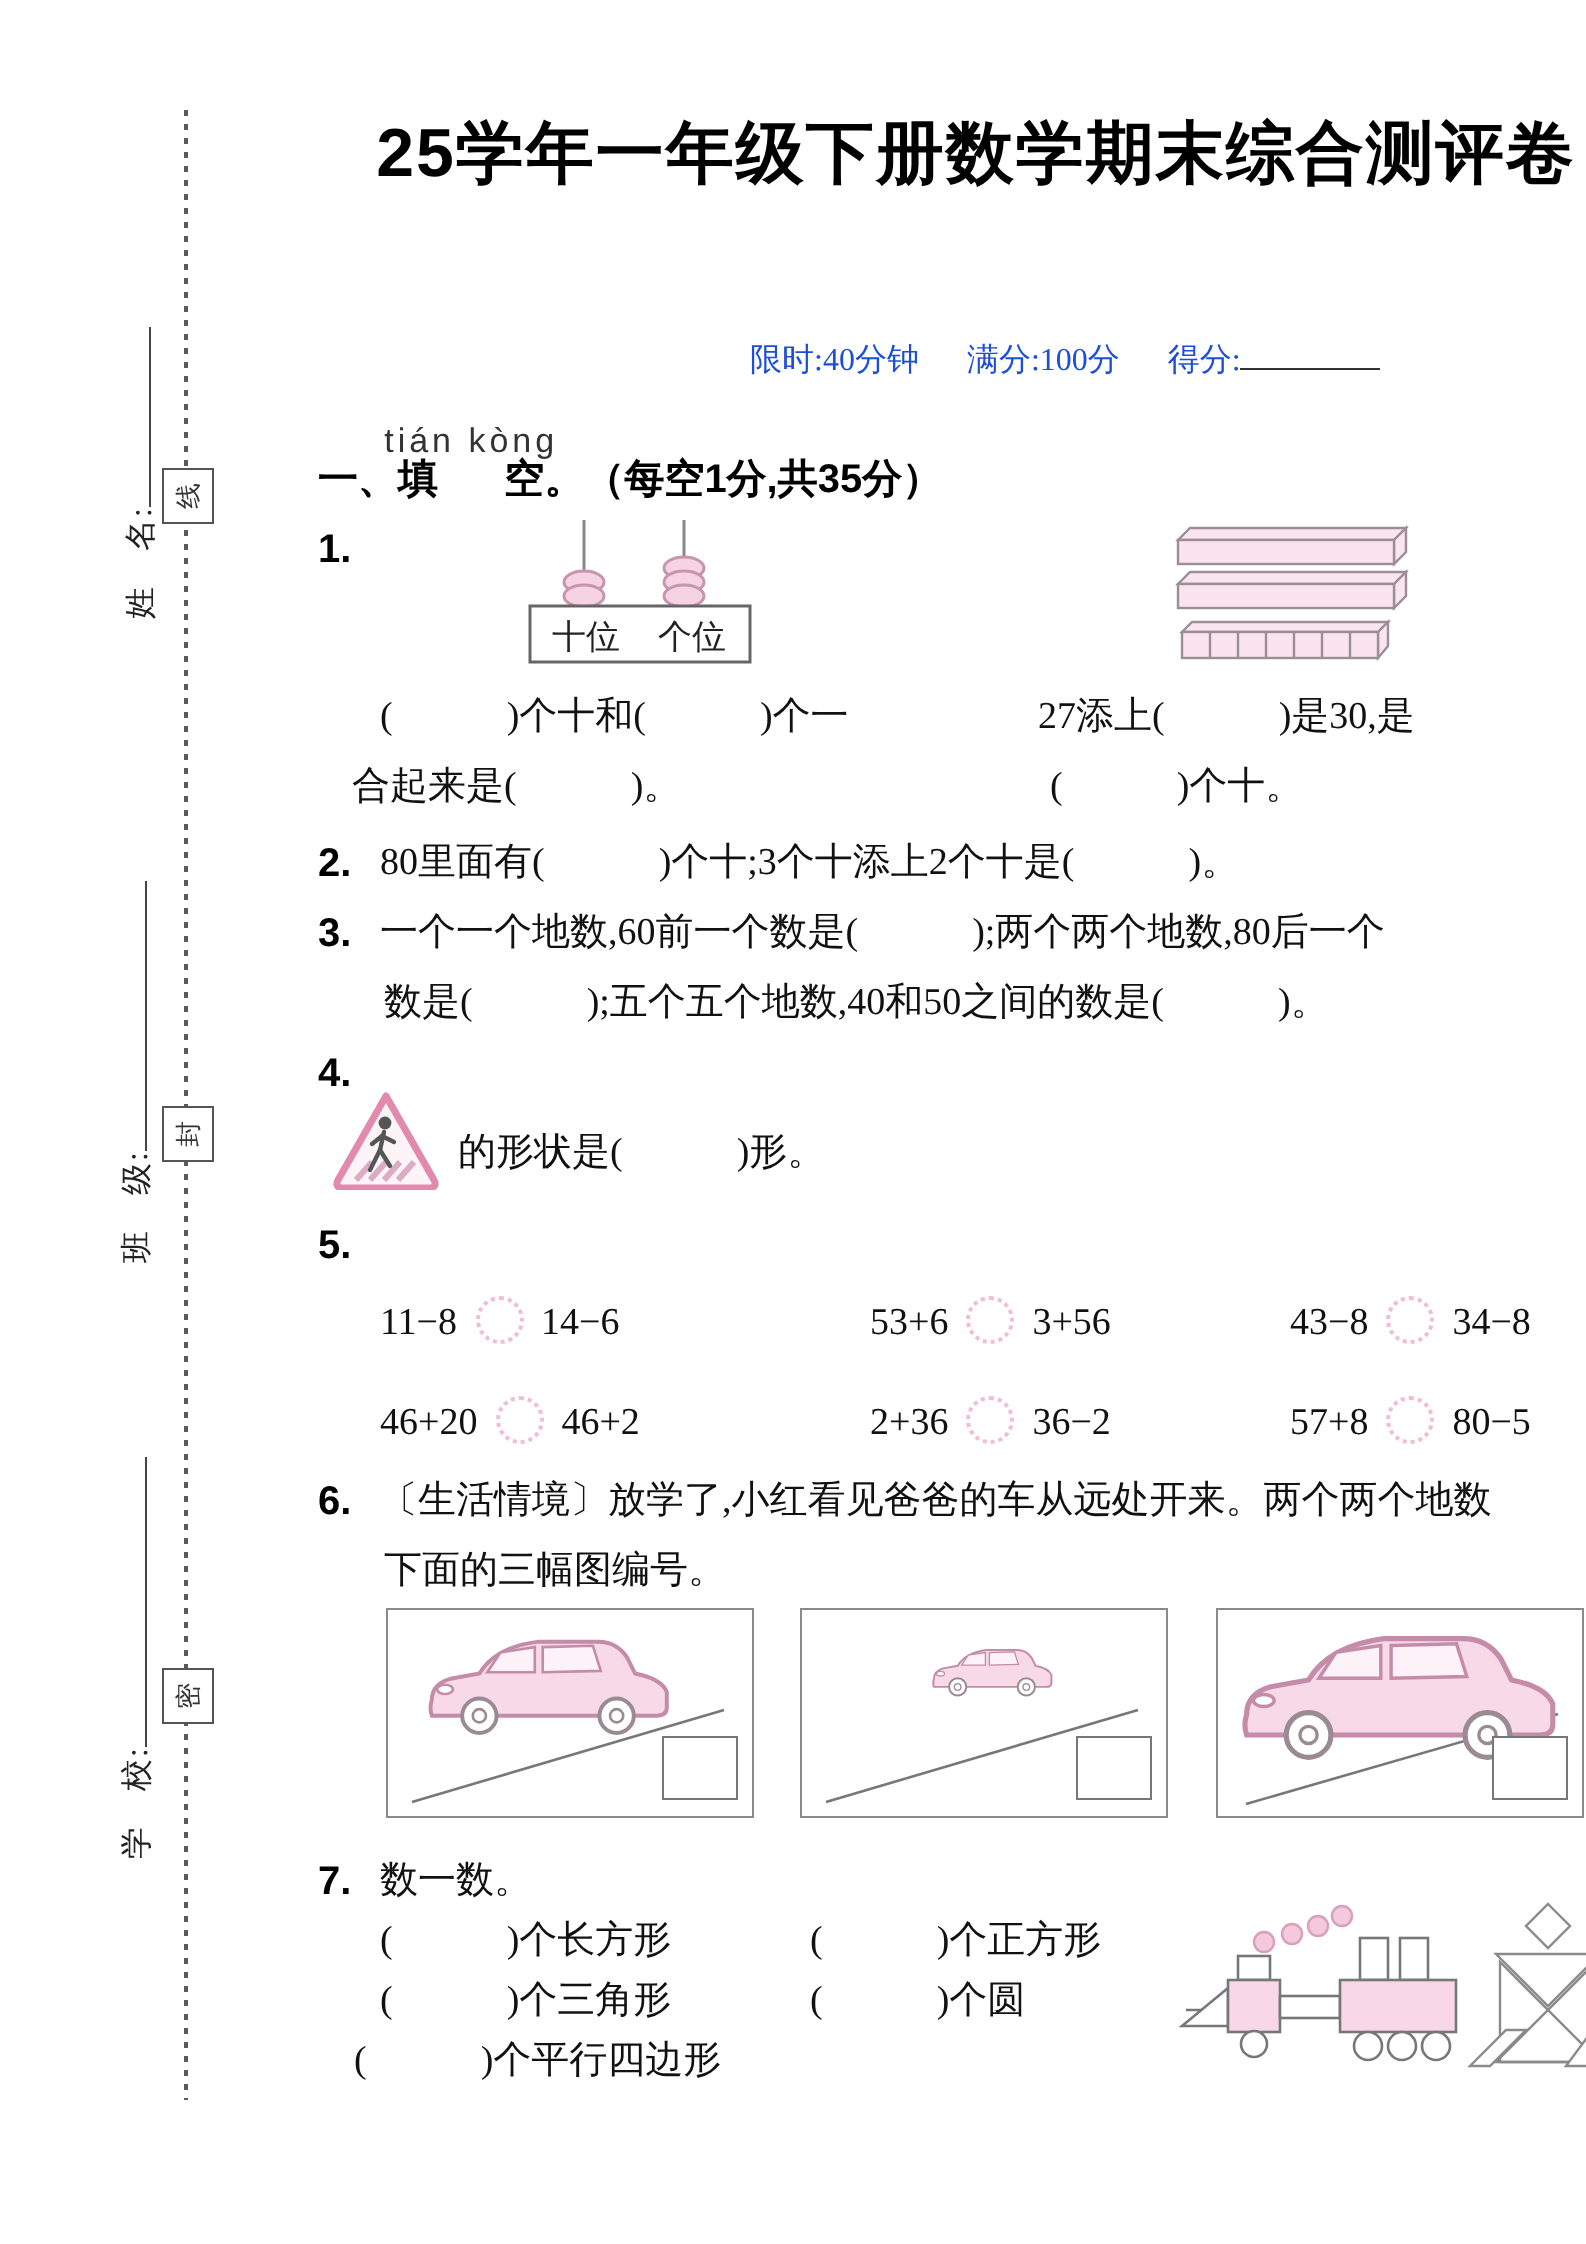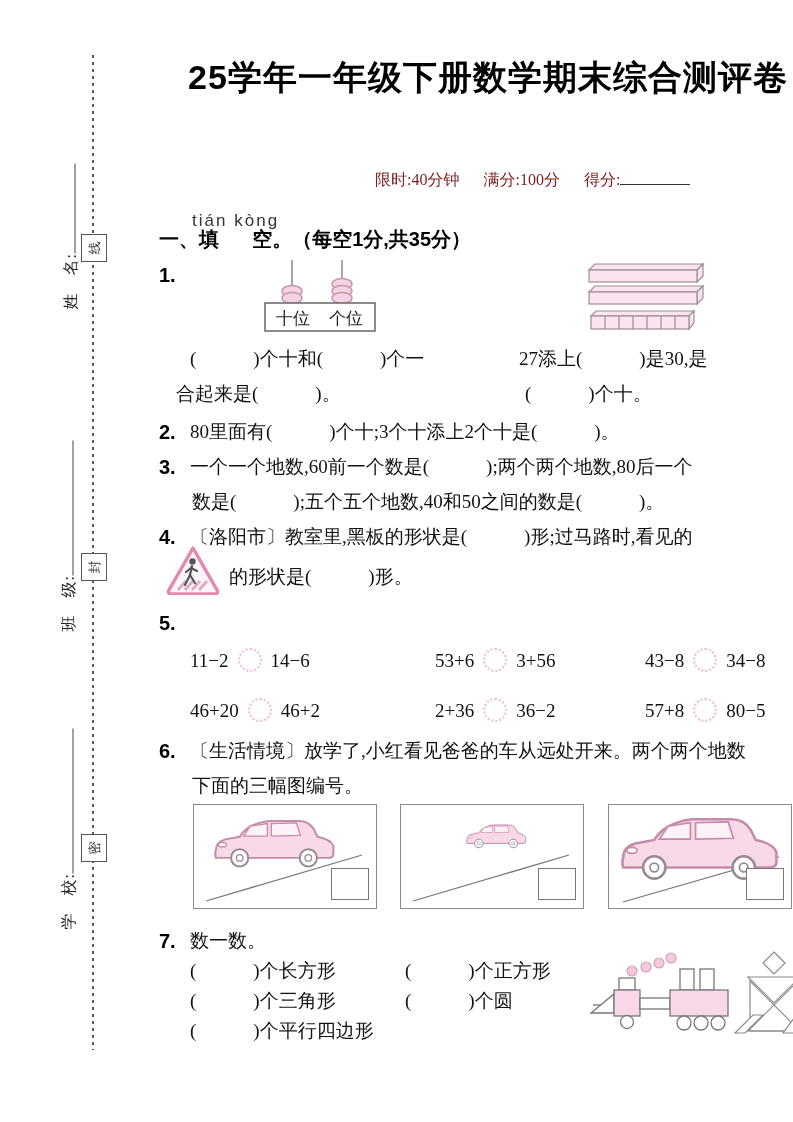--- a/index.html
+++ b/index.html
@@ -15,21 +15,21 @@
   .w90{width:90px;} .w135{width:135px;} .w145{width:145px;}
   .seal-box { position:absolute; left:81px; width:24px; height:26px; border:1px solid #555;
     background:#fff; display:flex; align-items:center; justify-content:center; }
   .seal-box span { transform:rotate(-90deg); font-size:13px; color:#333; }
 
   
   .content { position:absolute; left:112px; top:0; width:662px; height:790px;margin-left:45px; }
   .title { position:absolute; top:55px; left:0; width:662px; text-align:center;
     font-family:"Liberation Sans", sans-serif; font-weight:700; font-size:34px;
     line-height:44px; color:#000; letter-spacing:1px; }
-  .info { position:absolute; top:170px; left:218px; font-size:16px; color:#7f1d1d;
+  .info { position:absolute; top:170px; left:218px; font-size:16px; color:#1d4ed8;
     display:flex; gap:24px; white-space:nowrap; }
   .score-blank { display:inline-block; width:70px; border-bottom:1.5px solid #333; height:13px; }
 
   .sec-heading { position:absolute; top:212px; left:2px; font-family:"Liberation Sans", sans-serif;
     font-weight:700; font-size:20px; color:#000; white-space:nowrap; }
   .sec-heading ruby rt { font-size:17px; font-weight:400; color:#333; letter-spacing:2px;
     font-family:"Liberation Sans", sans-serif; }
 
   .line { position:absolute; left:0; width:662px; font-size:19px; white-space:nowrap; color:#111; line-height:26px;}
   .qnum { position:absolute; left:2px; top:0; font-family:"Liberation Sans", sans-serif;
@@ -163,21 +163,20 @@
     <div class="line" style="top:454px">
       <span class="qnum">3.</span>
       <span class="qtext">一个一个地数,60前一个数是(　　　);两个两个地数,80后一个</span>
     </div>
     <div class="line indent" style="top:489px">
       <span>数是(　　　);五个五个地数,40和50之间的数是(　　　)。</span>
     </div>
 
     <div class="line" style="top:524px">
       <span class="qnum">4.</span>
-      <span class="qtext">〔洛阳市〕教室里,黑板的形状是(　　　)形;过马路时,看见的</span>
     </div>
     <svg class="abs-svg" style="left:8px; top:545px" width="56" height="50" viewBox="0 0 56 50">
       <path d="M28,3 L52,45 Q54,49 49,49 L7,49 Q2,49 4,45 Z" fill="#fdf4f8" stroke="#e289ae" stroke-width="3.5" stroke-linejoin="round"></path>
       <g stroke="#dcabc4" stroke-width="3">
         <line x1="13" y1="45" x2="21" y2="36"></line>
           <line x1="20" y1="45" x2="28" y2="36"></line>
         <line x1="27" y1="45" x2="35" y2="36"></line>
           <line x1="34" y1="45" x2="42" y2="36"></line>
       </g>
       <g stroke="#555" stroke-width="2.2" stroke-linecap="round" fill="none">
@@ -190,21 +189,21 @@
       <circle cx="27.5" cy="16.5" r="3.2" fill="#555"></circle>
     </svg>
     <div class="line" style="top:564px">
       <span class="at" style="left:72px">的形状是(　　　)形。</span>
     </div>
 
     <div class="line" style="top:610px">
       <span class="qnum">5.</span>
     </div>
     <div class="line" style="top:648px">
-      <span class="at" style="left:33px"><span>11−2</span><span class="flower"></span><span>14−6</span></span>
+      <span class="at" style="left:33px"><span>11−8</span><span class="flower"></span><span>14−6</span></span>
       <span class="at" style="left:278px"><span>53+6</span><span class="flower"></span><span>3+56</span></span>
       <span class="at" style="left:488px"><span>43−8</span><span class="flower"></span><span>34−8</span></span>
     </div>
     <div class="line" style="top:698px">
       <span class="at" style="left:33px"><span>46+20</span><span class="flower"></span><span>46+2</span></span>
       <span class="at" style="left:278px"><span>2+36</span><span class="flower"></span><span>36−2</span></span>
       <span class="at" style="left:488px"><span>57+8</span><span class="flower"></span><span>80−5</span></span>
     </div>
 
     <div class="line" style="top:738px">
@@ -243,21 +242,21 @@
     </div>
     <div class="line" style="top:958px">
       <span class="at" style="left:33px">(　　　)个长方形</span>
       <span class="at" style="left:248px">(　　　)个正方形</span>
     </div>
     <div class="line" style="top:988px">
       <span class="at" style="left:33px">(　　　)个三角形</span>
       <span class="at" style="left:248px">(　　　)个圆</span>
     </div>
     <div class="line" style="top:1018px">
-      <span class="at" style="left:33px">(　　　)个平行四边形</span>
+      <span class="at" style="left:20px">(　　　)个平行四边形</span>
     </div>
 
     <svg class="abs-svg" style="left:430px; top:948px" width="235" height="92" viewBox="0 0 235 92">
 
       <g>
         <circle cx="45" cy="23" r="5" fill="#f4c9dd" stroke="#d9a0bd" stroke-width="1.2"></circle>
         <circle cx="59" cy="19" r="5" fill="#f4c9dd" stroke="#d9a0bd" stroke-width="1.2"></circle>
         <circle cx="72" cy="15" r="5" fill="#f4c9dd" stroke="#d9a0bd" stroke-width="1.2"></circle>
         <circle cx="84" cy="10" r="5" fill="#f4c9dd" stroke="#d9a0bd" stroke-width="1.2"></circle>
         <line x1="6" y1="57" x2="27" y2="57" stroke="#777" stroke-width="1.3"></line>

